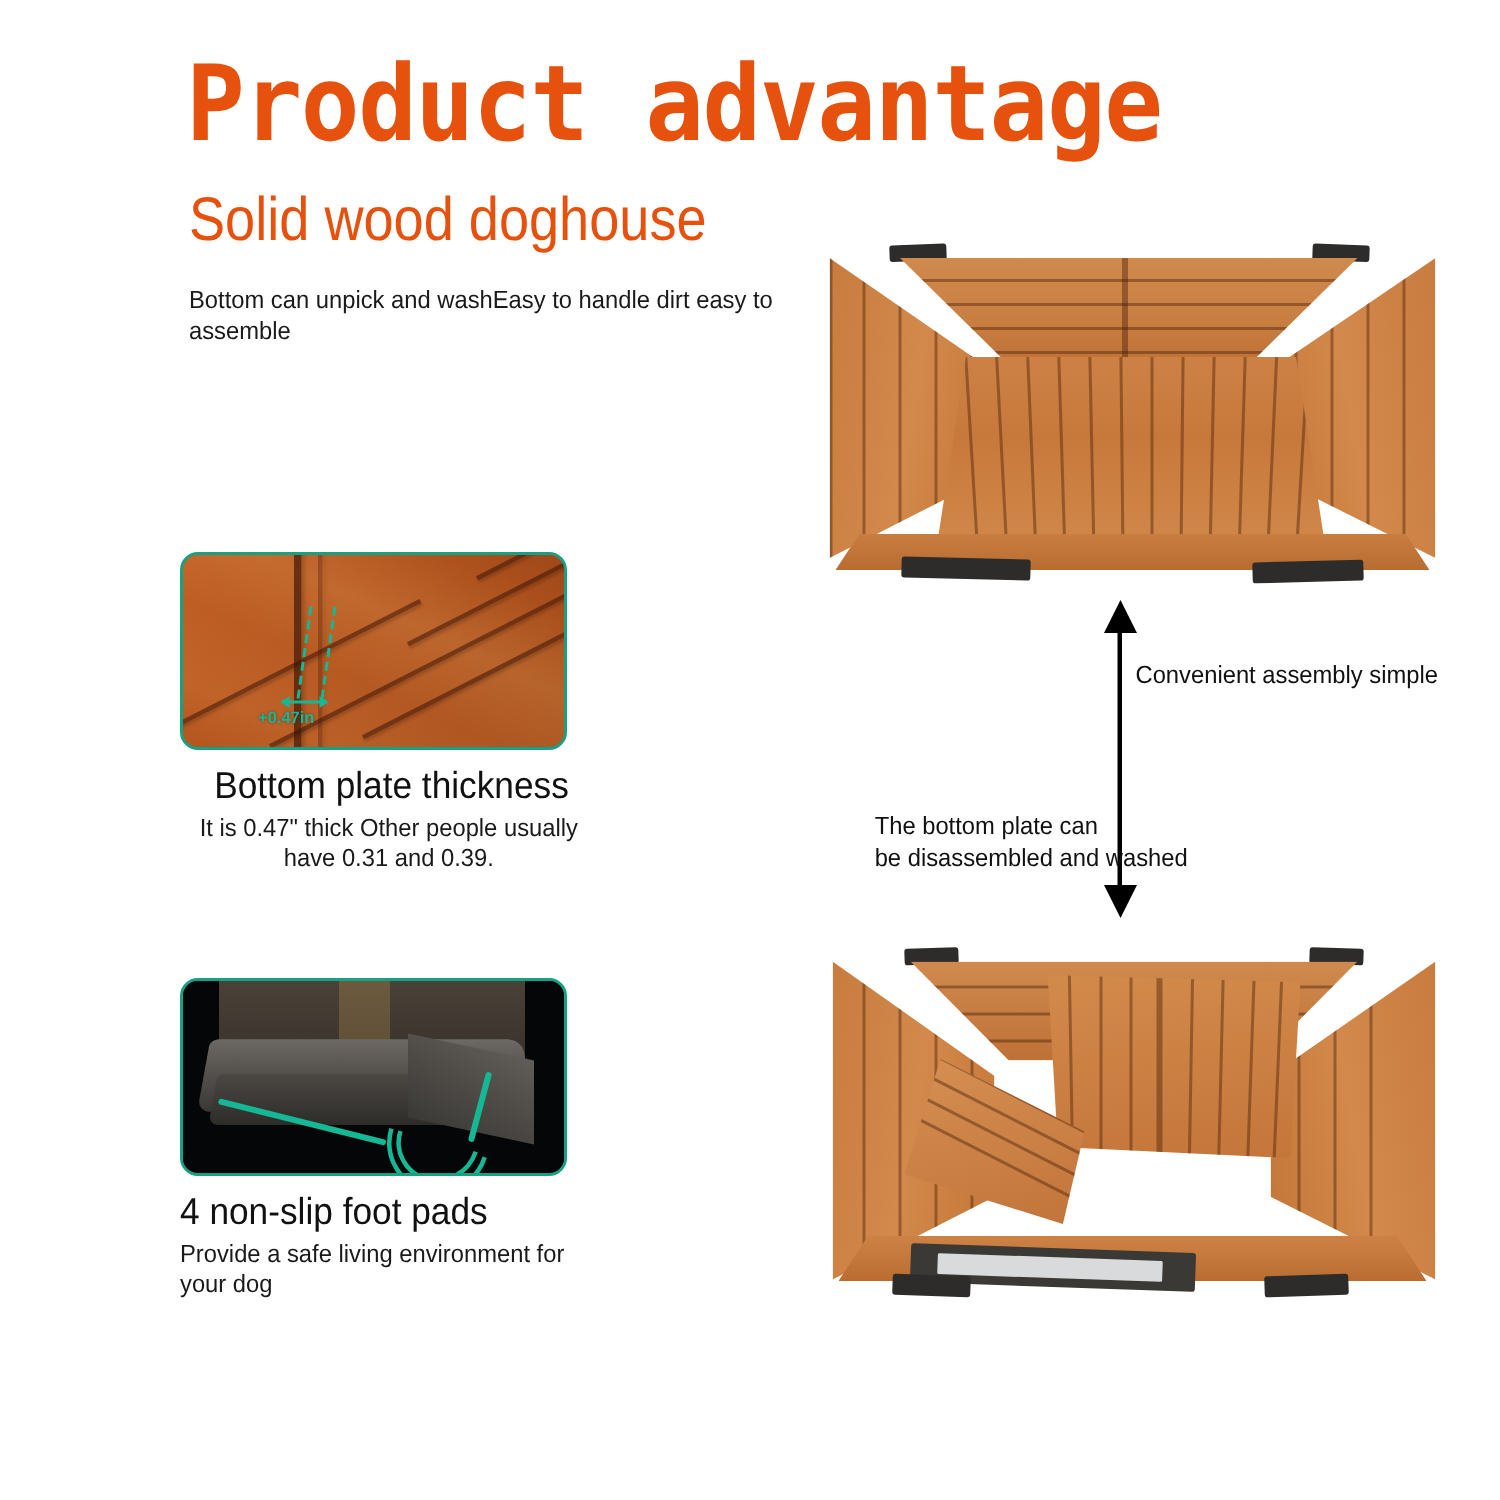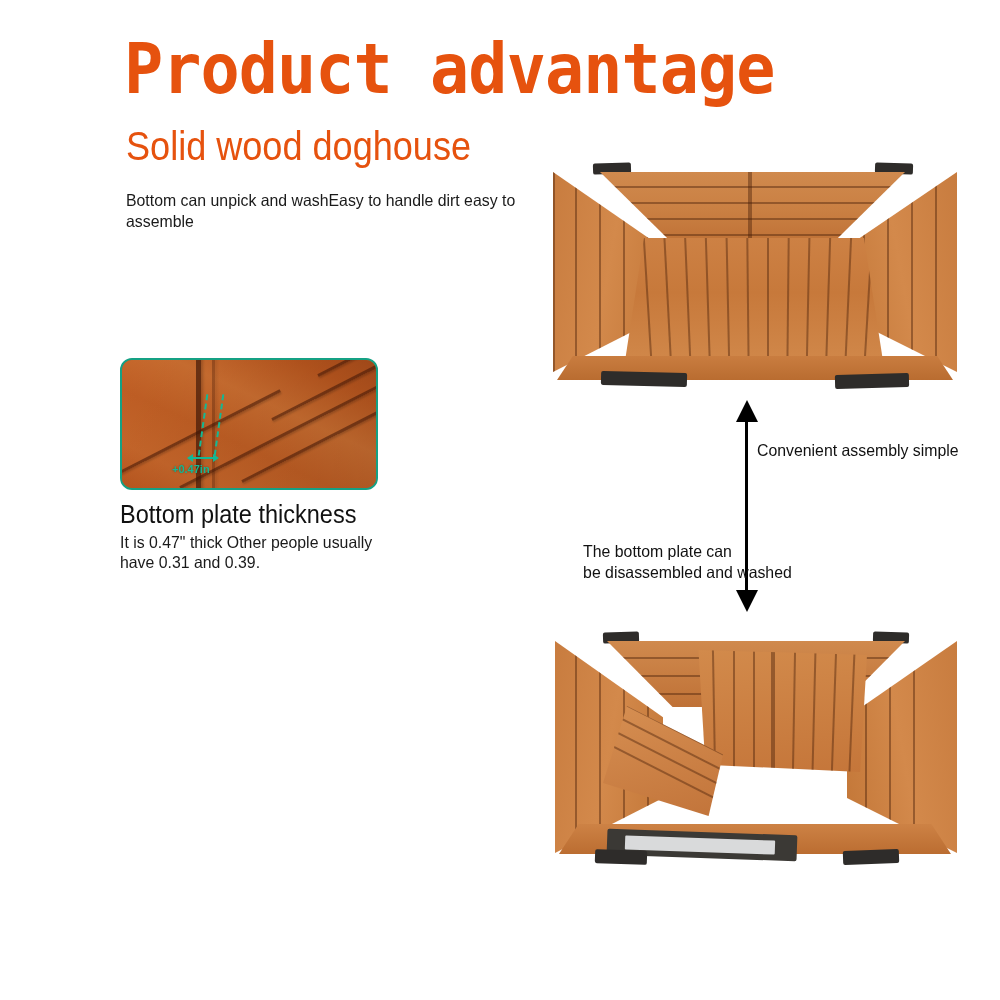--- a/index.html
+++ b/index.html
@@ -127,21 +127,21 @@
 </style>
 </head>
 <body>
 
 <div class="page">
 
   <div class="title">Product advantage</div>
   <div class="subtitle">Solid wood doghouse</div>
   <div class="intro">Bottom can unpick and washEasy to handle dirt easy to assemble</div>
 
-  <div class="feature" style="left:120px;top:358px;">
+  <div class="feature" style="left:120px;top:368px;text-align:center;">
     <div class="feature-frame">
       <div class="wood-photo">
 
         <div class="plank-line" style="left:-20px;top:120px;width:200px;transform:rotate(-27deg);"></div>
         <div class="plank-line" style="left:58px;top:126px;width:230px;transform:rotate(-27deg);"></div>
         <div class="plank-line" style="left:120px;top:120px;width:230px;transform:rotate(-27deg);"></div>
         <div class="plank-line" style="left:150px;top:58px;width:180px;transform:rotate(-27deg);"></div>
         <div class="plank-line" style="left:196px;top:14px;width:120px;transform:rotate(-27deg);"></div>
         <div class="plank-line" style="left:-26px;top:50px;width:90px;transform:rotate(-72deg);opacity:.5;"></div>
 
@@ -151,20 +151,41 @@
         <div class="dim-dash" style="left:80px;top:34px;height:62px;transform:rotate(8deg);"></div>
         <div class="dim-dash" style="left:96px;top:34px;height:62px;transform:rotate(8deg);"></div>
         <div class="dim-arrow" style="left:66px;top:97px;width:30px;"></div>
         <div class="dim-label" style="left:50px;top:103px;">+0.47in</div>
       </div>
     </div>
     <div class="f-head">Bottom plate thickness</div>
     <div class="f-body">It is 0.47" thick Other people usually have 0.31 and 0.39.</div>
   </div>
 
+  <div class="feature" style="left:120px;top:652px;">
+    <div class="feature-frame" style="background:#050607;">
+      <div class="pad-photo">
+
+        <div class="pad-body" style="left:24px;top:0px;width:80px;height:54px;background:linear-gradient(180deg,#4a4138,#39322b);"></div>
+        <div class="pad-body" style="left:104px;top:0px;width:34px;height:72px;background:linear-gradient(180deg,#6b5a3e,#5a4a31);"></div>
+        <div class="pad-body" style="left:138px;top:0px;width:90px;height:56px;background:linear-gradient(180deg,#4a4138,#37302a);"></div>
+
+        <div class="pad-body" style="left:14px;top:36px;width:216px;height:52px;border-radius:6px 10px 14px 8px;transform:perspective(240px) rotateX(22deg);"></div>
+        <div class="pad-body" style="left:20px;top:62px;width:200px;height:34px;background:linear-gradient(180deg,#4b4844,#2e2c29);border-radius:4px 8px 12px 6px;transform:skewX(-10deg);"></div>
+        <div class="pad-body" style="left:150px;top:44px;width:84px;height:56px;background:linear-gradient(200deg,#605c57,#3b3936);transform:skewY(12deg);"></div>
+
+        <div class="teal-line" style="left:22px;top:92px;width:115px;height:4px;transform:rotate(14deg);"></div>
+        <div class="teal-line" style="left:196px;top:60px;width:4px;height:48px;transform:rotate(15deg);"></div>
+        <div class="teal-curve" style="left:136px;top:74px;width:62px;height:62px;transform:rotate(-28deg);"></div>
+        <div class="teal-curve" style="left:142px;top:80px;width:50px;height:48px;transform:rotate(-28deg);"></div>
+      </div>
+    </div>
+    <div class="f-head">4 non-slip foot pads</div>
+    <div class="f-body">Provide a safe living environment for your dog</div>
+  </div>
 
   <div class="photo" style="left:545px;top:160px;width:420px;height:235px;">
 
     <div class="foot" style="left:48px;top:3px;width:38px;height:11px;transform:rotate(-2deg);"></div>
     <div class="foot" style="left:330px;top:3px;width:38px;height:11px;transform:rotate(2deg);"></div>
 
     <div class="wall" style="left:55px;top:12px;width:305px;height:72px;
         background:linear-gradient(180deg,#d08a4e 0%,#c97f42 55%,#bf7136 100%);
         clip-path:polygon(0% 0%,100% 0%,76% 100%,24% 100%);"></div>
     <div class="slats" style="left:55px;top:12px;width:305px;height:72px;clip-path:polygon(0% 0%,100% 0%,76% 100%,24% 100%);">

